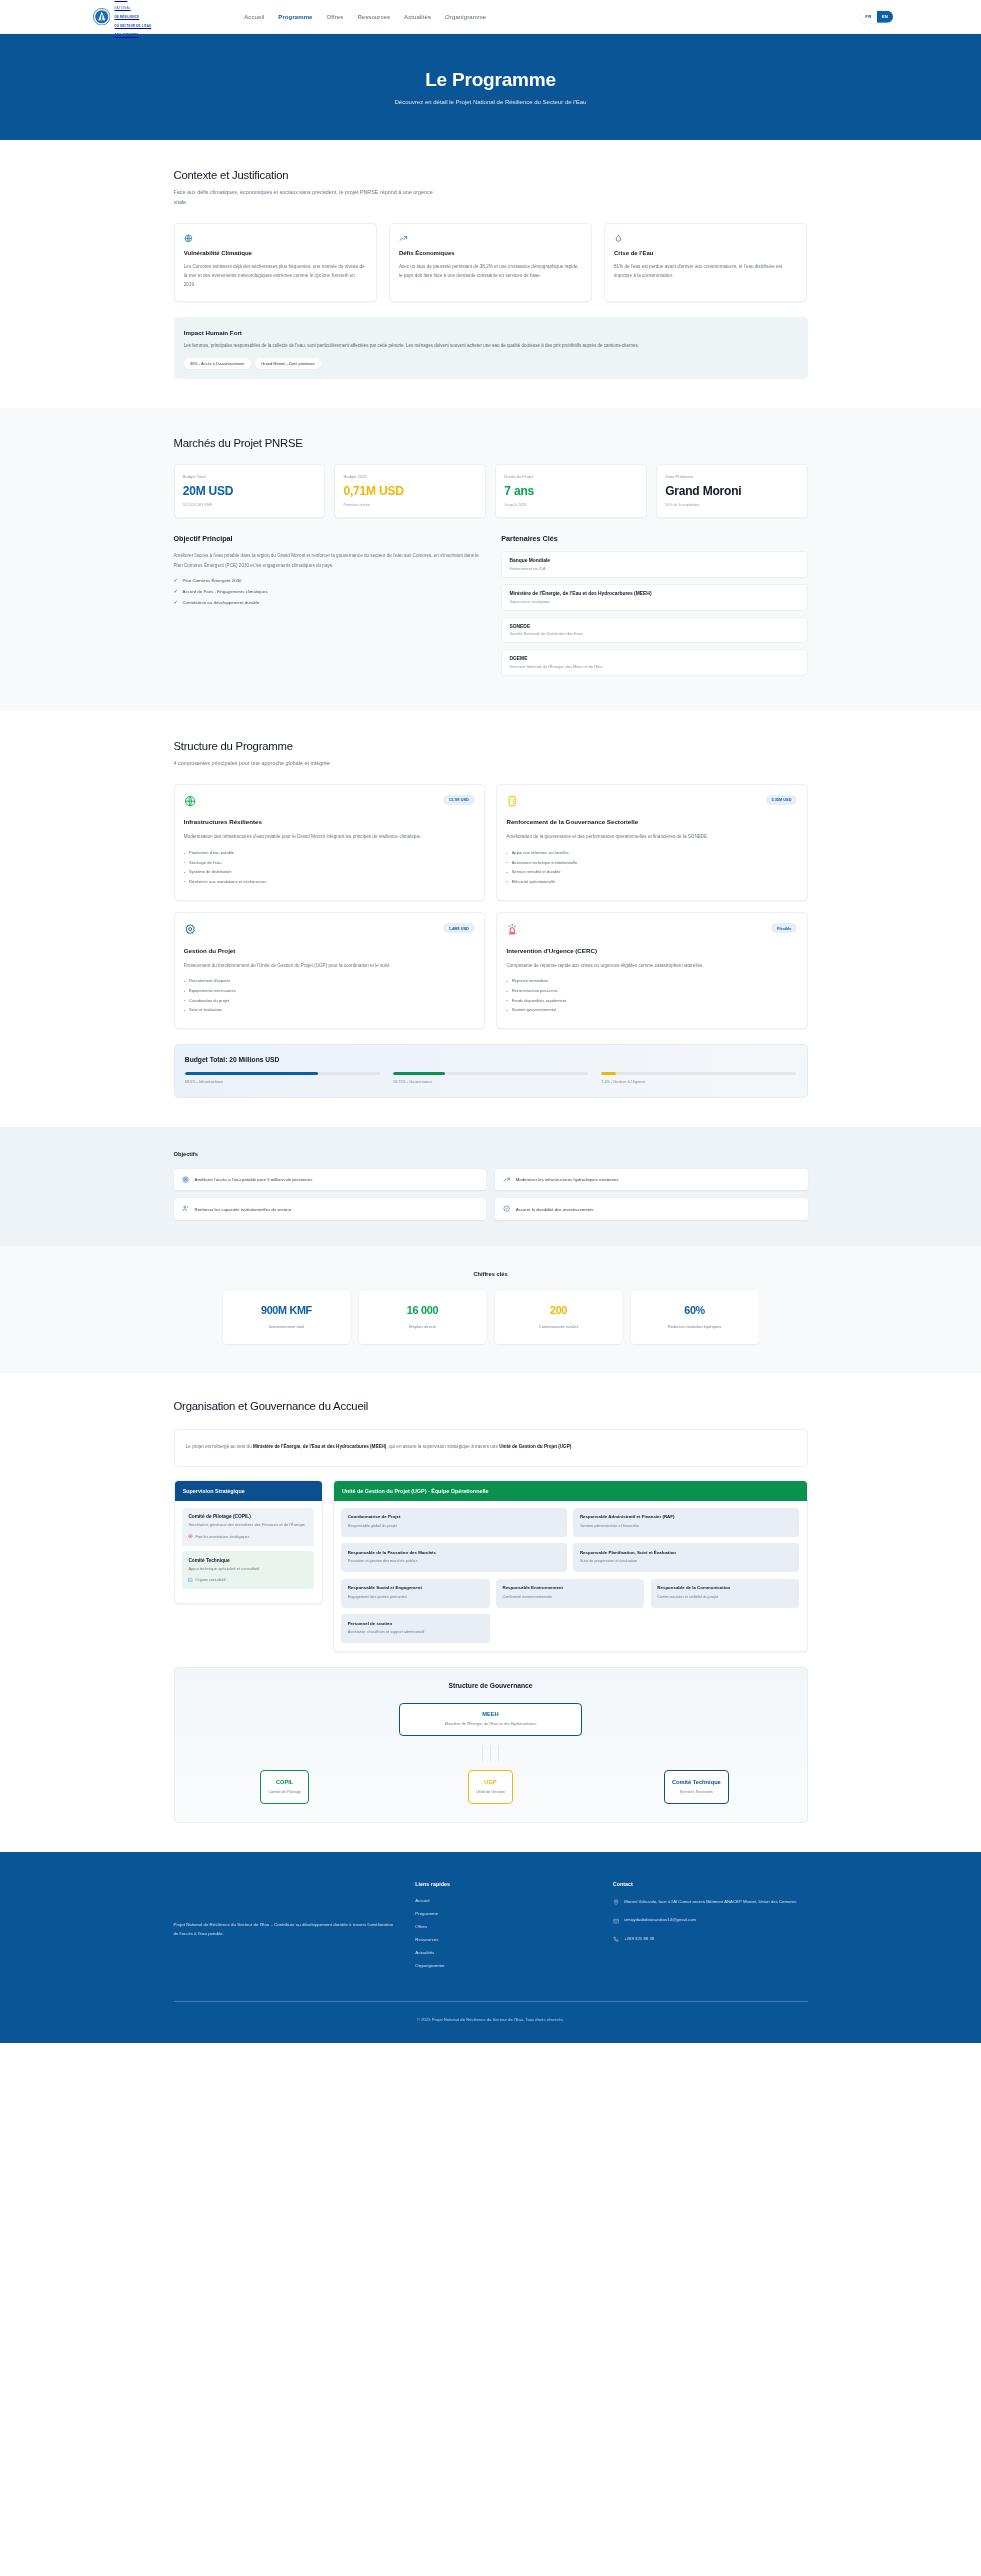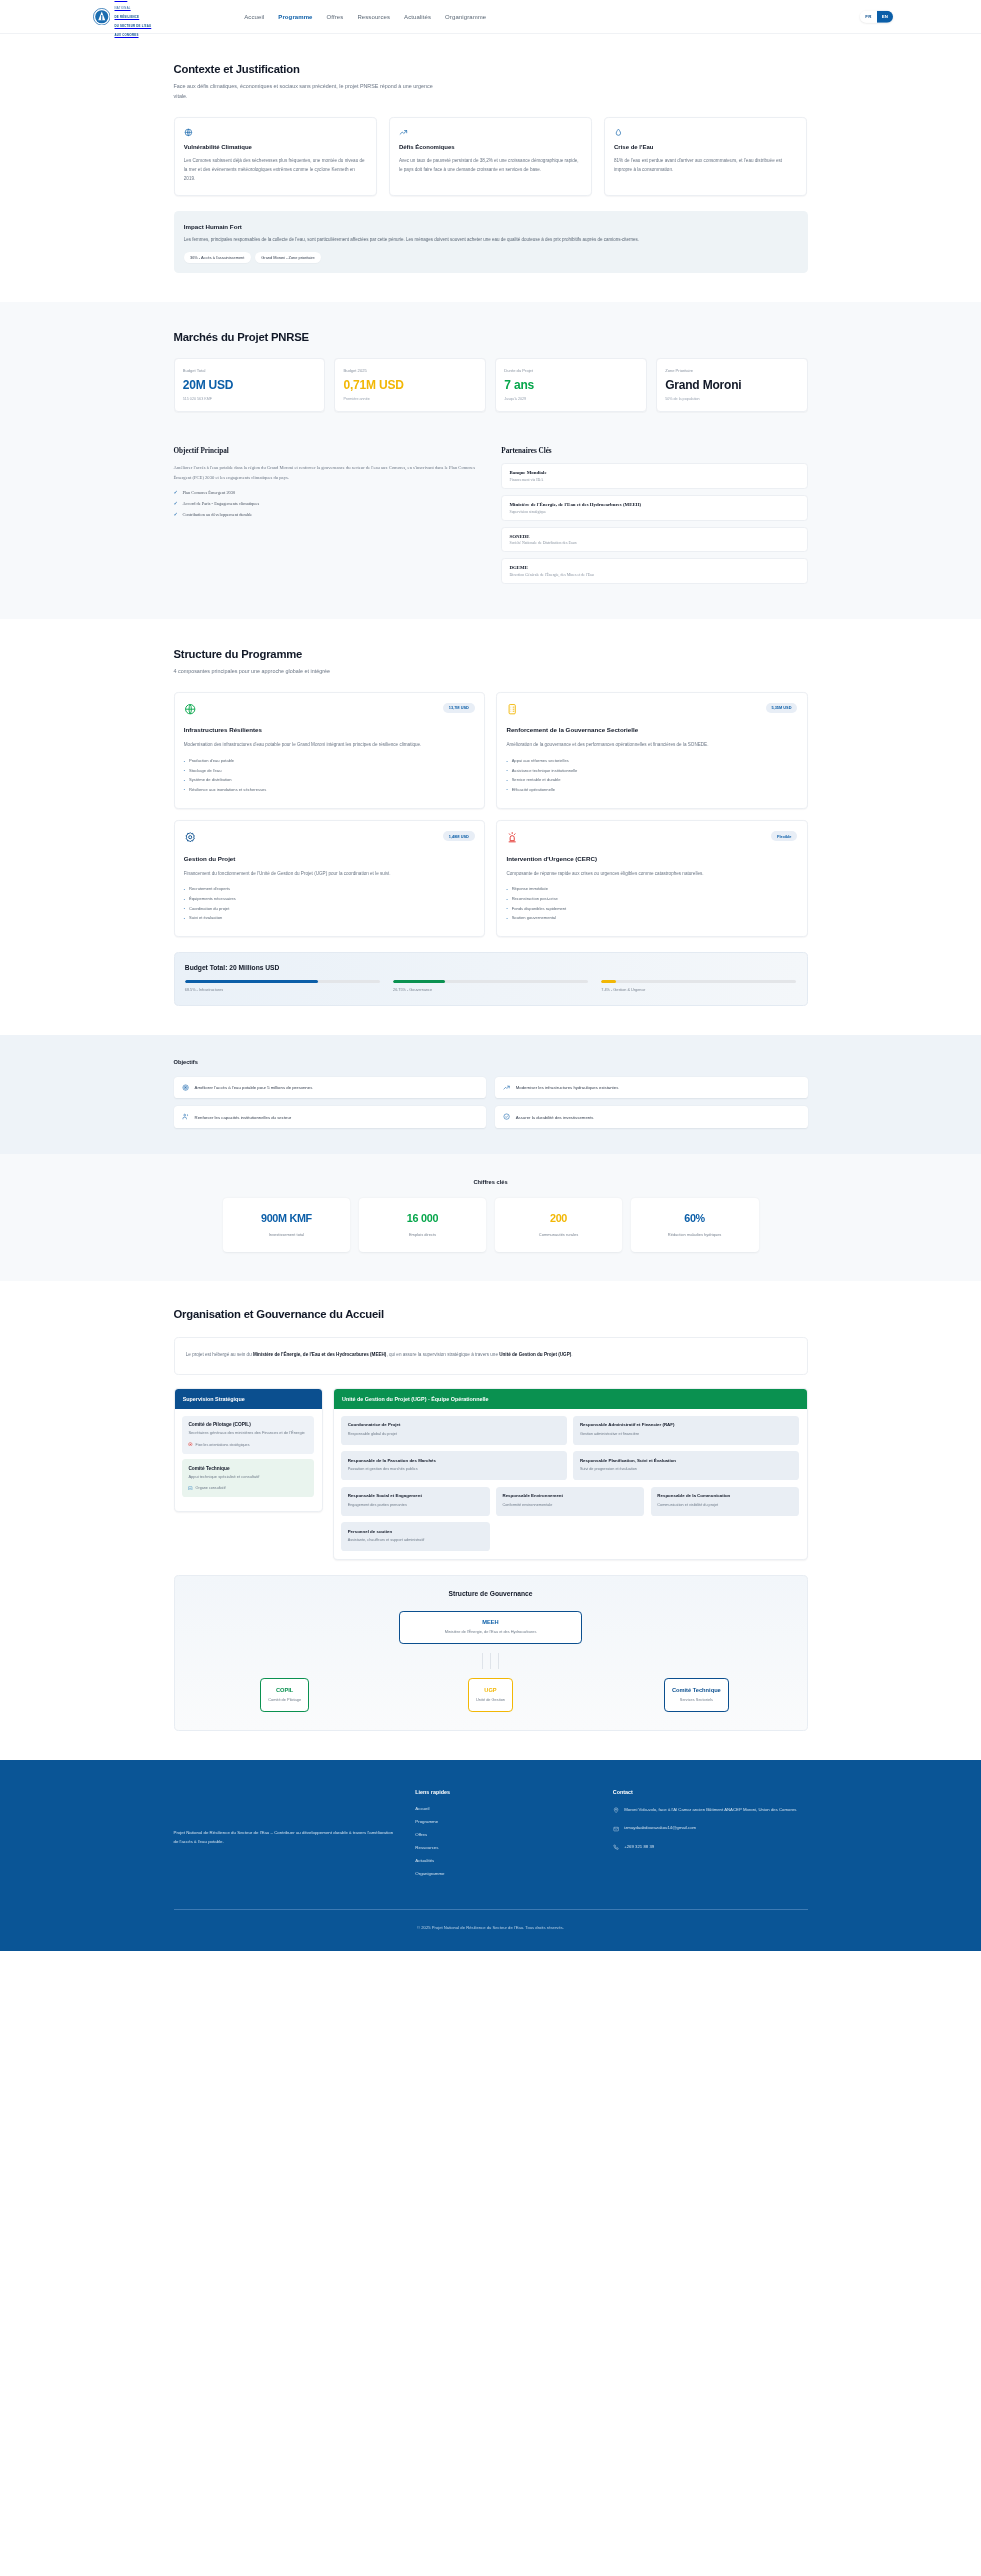--- a/index.html
+++ b/index.html
@@ -51,21 +51,21 @@
     display: flex; flex-direction: column; align-items: center; justify-content: center;
     color: #ffffff;
   }
   .hero h1 { font-size: 19px; font-weight: 700; letter-spacing: -0.2px; margin-bottom: 8.2px; }
   .hero p { font-size: 6px; color: #dbe8f4; font-weight: 400; }
 
   
   .sec { padding: 29px 0; }
   .sec.gray { background: #f7f9fb; }
   .sec.lightblue { background: #eef3f8; }
-  .sec-title { font-size: 11.3px; font-weight: 700; color: #111827; letter-spacing: -0.2px; }
+  .sec-title { font-size: 11.3px; font-weight: 400; color: #111827; letter-spacing: -0.2px; }
   .sec-sub { font-size: 5.4px; color: #6b7685; margin-top: 6.2px; line-height: 1.85; }
 
   
   .grid3 { display: grid; grid-template-columns: repeat(3, 1fr); gap: 11.3px; margin-top: 15.5px; }
   .ctx-card {
     background: #fff; border: 0.5px solid #eceff3; border-radius: 4.6px; padding: 10.3px 9.3px 11.3px;
     box-shadow: 0 0.5px 1px rgba(16,24,40,.04);
   }
   .ctx-icon { color: #0b5ea8; margin-bottom: 7.2px; display: block; height: 9.3px; }
   .ctx-card h3 { font-size: 6px; font-weight: 700; color: #111827; margin-bottom: 6.2px; }
@@ -86,21 +86,21 @@
   .grid4 { display: grid; grid-template-columns: repeat(4, 1fr); gap: 9.3px; margin-top: 14.4px; }
   .stat-card {
     background: #fff; border: 0.5px solid #eceff3; border-radius: 4.1px; padding: 9.3px 8.2px 10.3px;
     box-shadow: 0 0.5px 1px rgba(16,24,40,.03);
   }
   .stat-label { font-size: 4.1px; color: #8b95a2; }
   .stat-value { font-size: 12px; font-weight: 700; margin: 4.6px 0 5.2px; letter-spacing: -0.2px; }
   .stat-note { font-size: 3.7px; color: #98a2b0; }
   .c-blue { color: #0b5ea8; } .c-gold { color: #f2b705; } .c-green { color: #06a64b; } .c-dark { color: #111827; }
 
-  .two-col { display: grid; grid-template-columns: 1fr 1fr; gap: 21.6px; margin-top: 35px; font-family: Liberation Serif, serif; }
+  .two-col { display: grid; grid-template-columns: 1fr 1fr; gap: 21.6px; margin-top: 16px; }
   .sub-h { font-size: 7.2px; font-weight: 700; color: #111827; margin-bottom: 8.2px; }
   .obj-text { font-size: 4.6px; color: #6b7685; line-height: 2.05; }
   .check-list { margin-top: 8.2px; }
   .check-row { display: flex; gap: 4.6px; align-items: center; margin-bottom: 5.7px; }
   .check-row .ck { color: #0b5ea8; font-size: 5.2px; line-height: 1; }
   .check-row span.t { font-size: 4.4px; color: #4b5563; }
   .partner {
     background: #fff; border: 0.5px solid #eceff3; border-radius: 3.6px; padding: 6.2px 7.2px; margin-bottom: 5.7px;
   }
   .partner .pn { font-size: 4.9px; font-weight: 700; color: #111827; }
@@ -241,20 +241,24 @@
         <a href="#">Organigramme</a>
       </nav>
 
       <div class="lang-toggle">
         <span class="seg fr">FR</span>
         <span class="seg en">EN</span>
       </div>
     </div>
   </header>
 
+  <section class="hero">
+    <h1>Le Programme</h1>
+    <p>Découvrez en détail le Projet National de Résilience du Secteur de l'Eau</p>
+  </section>
 
   <section class="sec">
     <div class="container">
       <h2 class="sec-title">Contexte et Justification</h2>
       <p class="sec-sub" style="max-width:268px">Face aux défis climatiques, économiques et sociaux sans précédent, le projet PNRSE répond à une urgence vitale.</p>
 
       <div class="grid3">
         <article class="ctx-card">
           <span class="ctx-icon">
             <svg width="8.8" height="8.8" viewBox="0 0 24 24" fill="none" stroke="currentColor" stroke-width="1.8">

